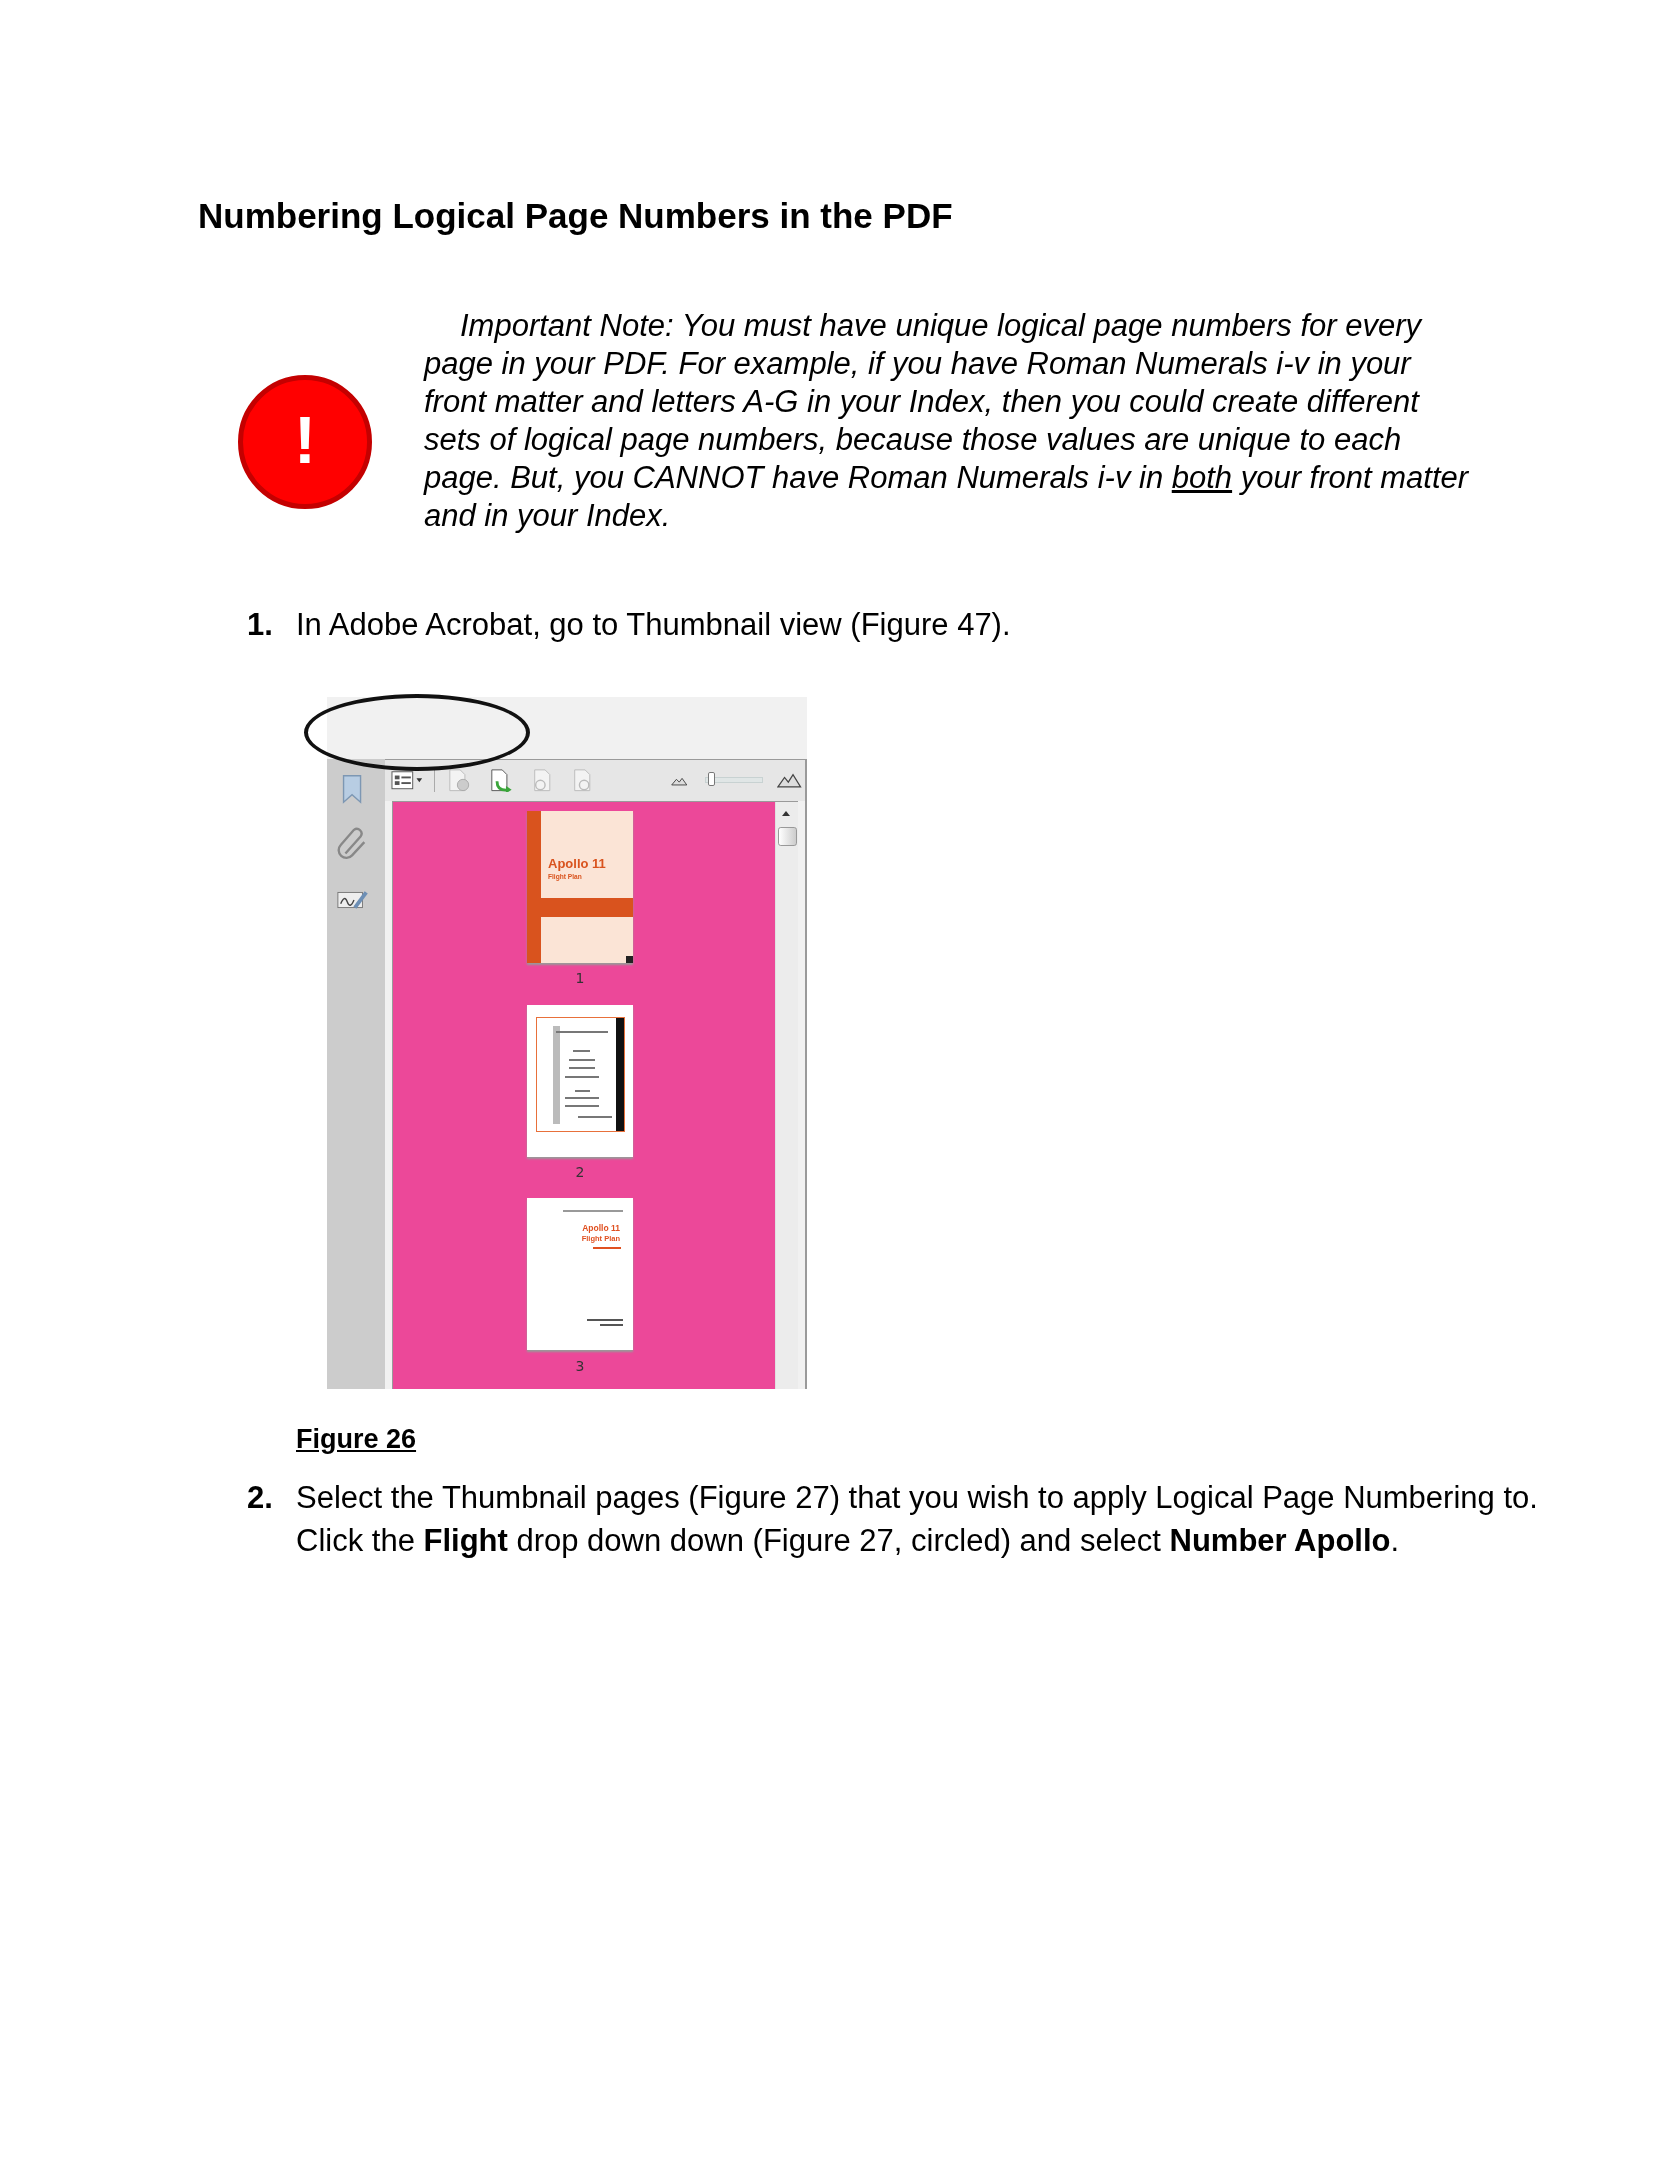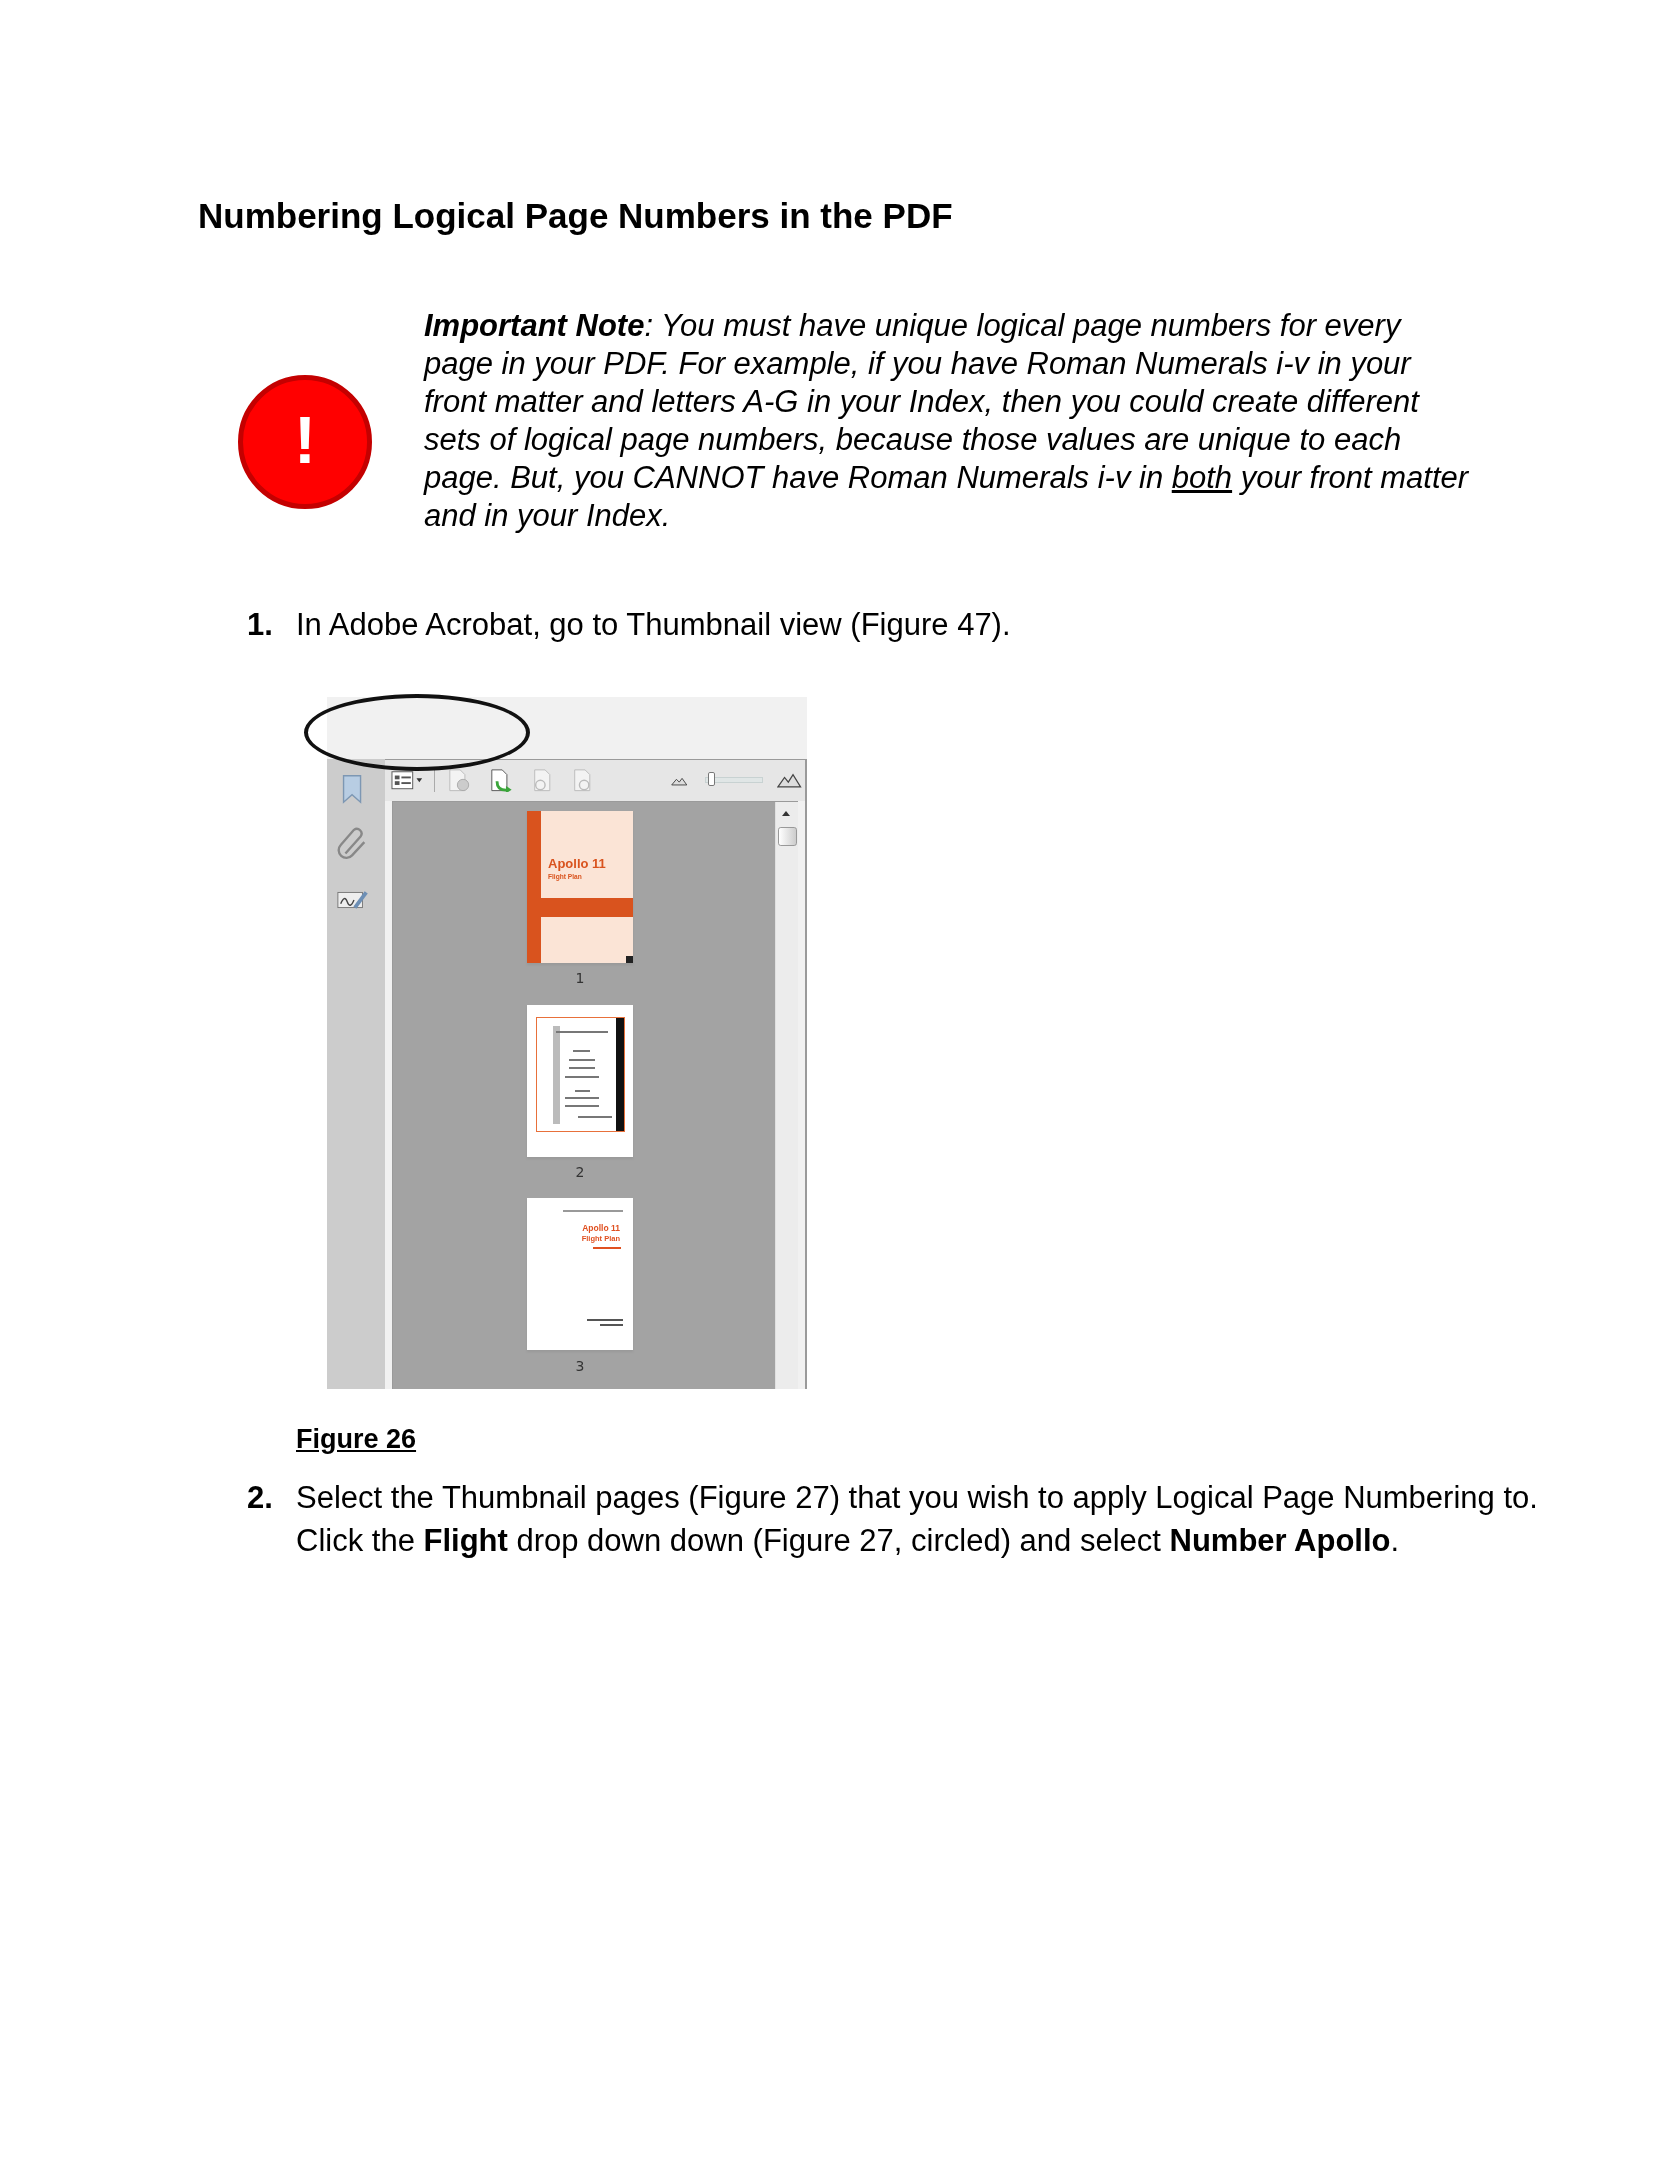--- a/index.html
+++ b/index.html
@@ -7,21 +7,21 @@
          font-family: "Liberation Sans", sans-serif; color: #000; }
 
   .heading { position: absolute; left: 198px; top: 196px; font-size: 35px; font-weight: bold; margin: 0; letter-spacing: 0; }
 
   .note-icon { position: absolute; left: 238px; top: 375px; width: 134px; height: 134px; border-radius: 50%;
                background: #ff0000; border: 5.6px solid #c40000; box-sizing: border-box;
                display: flex; align-items: center; justify-content: center; }
   .note-icon span { color: #fff; font-size: 66px; font-weight: bold; line-height: 1; margin-top: -3.8px; }
 
   .note { position: absolute; left: 424px; top: 307px; width: 1045px; font-size: 31px; font-style: italic; line-height: 38px; }
-  .note b { font-weight: bold; }
+  .note b { font-weight: normal; margin-left: 36px; }
   .note u { text-decoration: underline; text-align: right; }
 
   .step { position: absolute; left: 247px; font-size: 31px; line-height: 43px; }
   .step .num { position: absolute; left: 0; top: 0; font-weight: bold; }
   .step .txt { position: absolute; left: 49px; top: 0; width: 1262px; }
   .step b { font-weight: bold; }
   .step1 { top: 603px; }
   .step2 { top: 1476px; }
 
   .caption { position: absolute; left: 296px; top: 1424px; font-size: 27px; font-weight: bold; text-decoration: underline; }
@@ -34,21 +34,21 @@
   .panel-header .title { position: absolute; left: 62px; top: 22.6px; font-size: 16px; font-weight: bold; color: #1f2a3a; font-family: "DejaVu Sans", sans-serif; }
   .hdr-btn { position: absolute; top: 22.6px; width: 18px; height: 18px; border: 0.9px solid #777; background: #f4f4f4; font-size: 9.4px; line-height: 18px; text-align: center; color: #333; }
   .ellipse { position: absolute; left: 304px; top: 694px; width: 226px; height: 77px; border: 4.7px solid #111; border-radius: 50%; box-sizing: border-box; }
 
   .sidebar { position: absolute; left: 0; top: 62px; width: 58px; height: 630px; background: #cccccc; }
   .sidebar .ico { position: absolute; left: 9.4px; width: 34px; height: 34px; }
 
   .toolbar { position: absolute; left: 58px; top: 62px; width: 422px; height: 41px; background: #e6e6e6; border-top: 0.9px solid #9a9a9a; }
   .tb-ico { position: absolute; top: 7.5px; width: 24.5px; height: 24.5px; }
 
-  .view { position: absolute; left: 65px; top: 104px; width: 405px; height: 589px; background: #a3a3a3; border-left: 1.9px solid #9a9a9a; border-top: 1.9px solid #9a9a9a; }
+  .view { position: absolute; left: 65px; top: 104px; width: 405px; height: 589px; background: #ec4899; border-left: 1.9px solid #9a9a9a; border-top: 1.9px solid #9a9a9a; }
   .scrollbar { position: absolute; right: 0; top: 0; width: 21.7px; height: 100%; background: #ececec; border-left: 0.9px solid #e0e0e0; }
   .scrollbar .up { position: absolute; left: 5.6px; top: 9.4px; width: 0; height: 0; border-left: 4.7px solid transparent; border-right: 4.7px solid transparent; border-bottom: 5.6px solid #333; }
   .scrollbar .thumb { position: absolute; left: 1.9px; top: 24.5px; width: 17px; height: 17px; border: 0.9px solid #999; border-radius: 2.8px; background: linear-gradient(90deg, #fff, #ccc); }
   .panel-right-border { position: absolute; right: 0; top: 62px; width: 1.9px; height: 630px; background: #9a9a9a; }
 
   .thumb-page { position: absolute; left: 134px; width: 106px; height: 152px; background: #fff; box-shadow: 0 1.9px 1.9px #999; overflow: hidden; }
   .thumb-label { position: absolute; left: 134px; width: 106px; text-align: center; font-size: 14px; color: #333; font-family: "DejaVu Sans", sans-serif; }
 
   .t1 { top: 9.4px; background: #fbe4d6; }
   .t1 .bar { position: absolute; left: 0; top: 0; width: 14px; height: 100%; background: #d9531e; }

